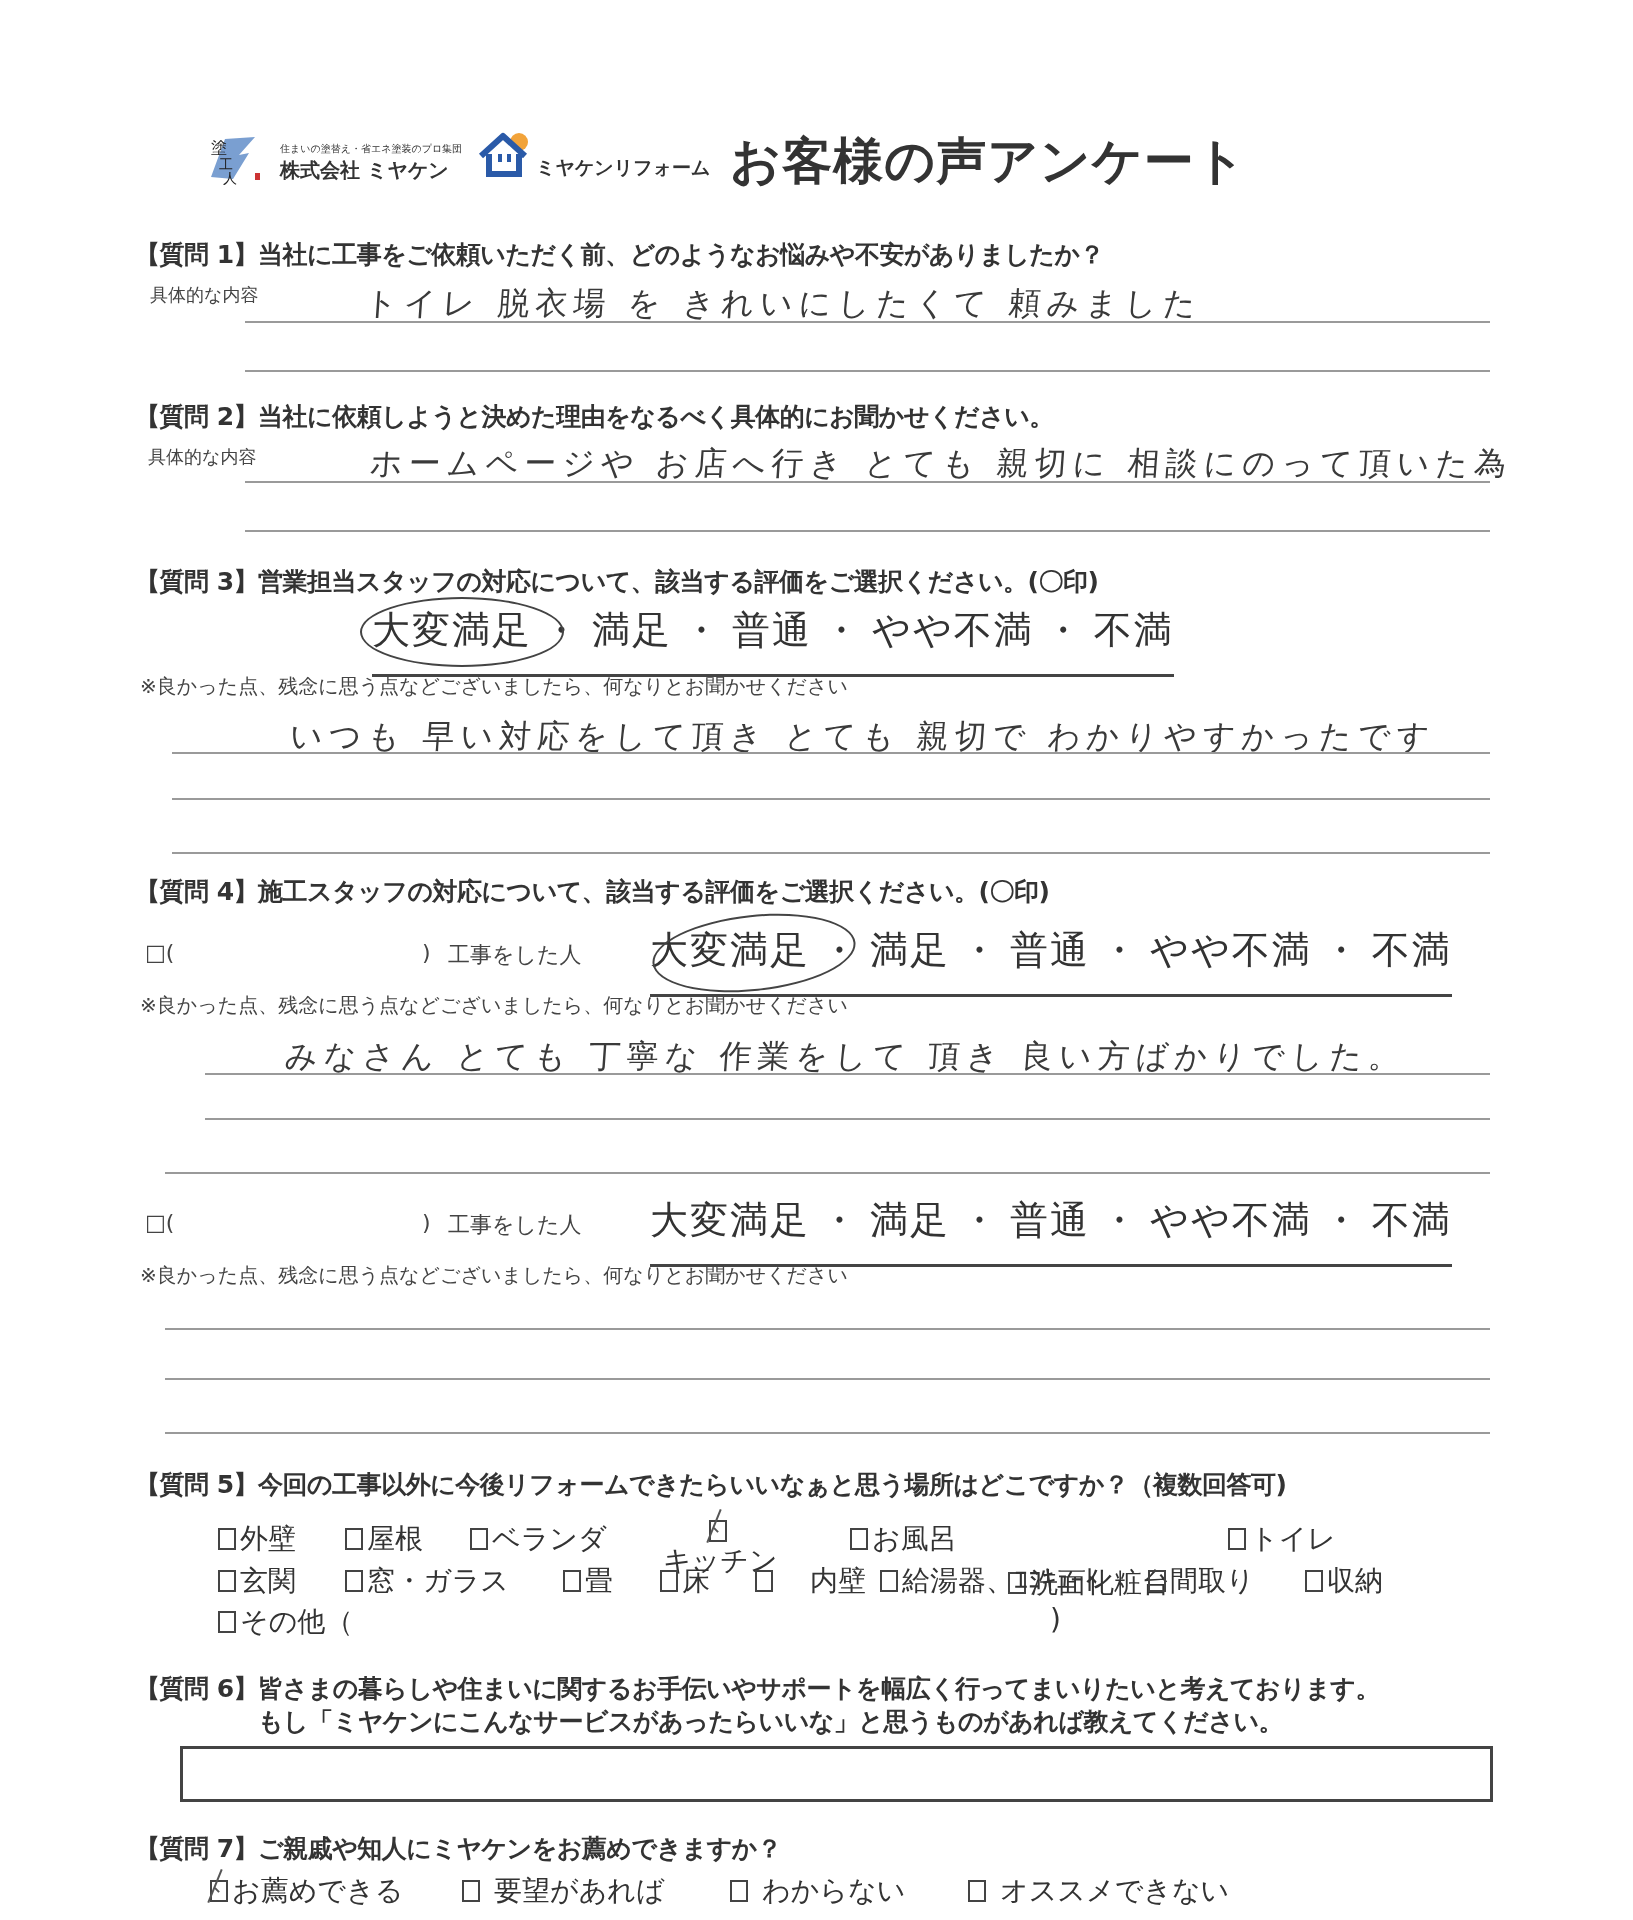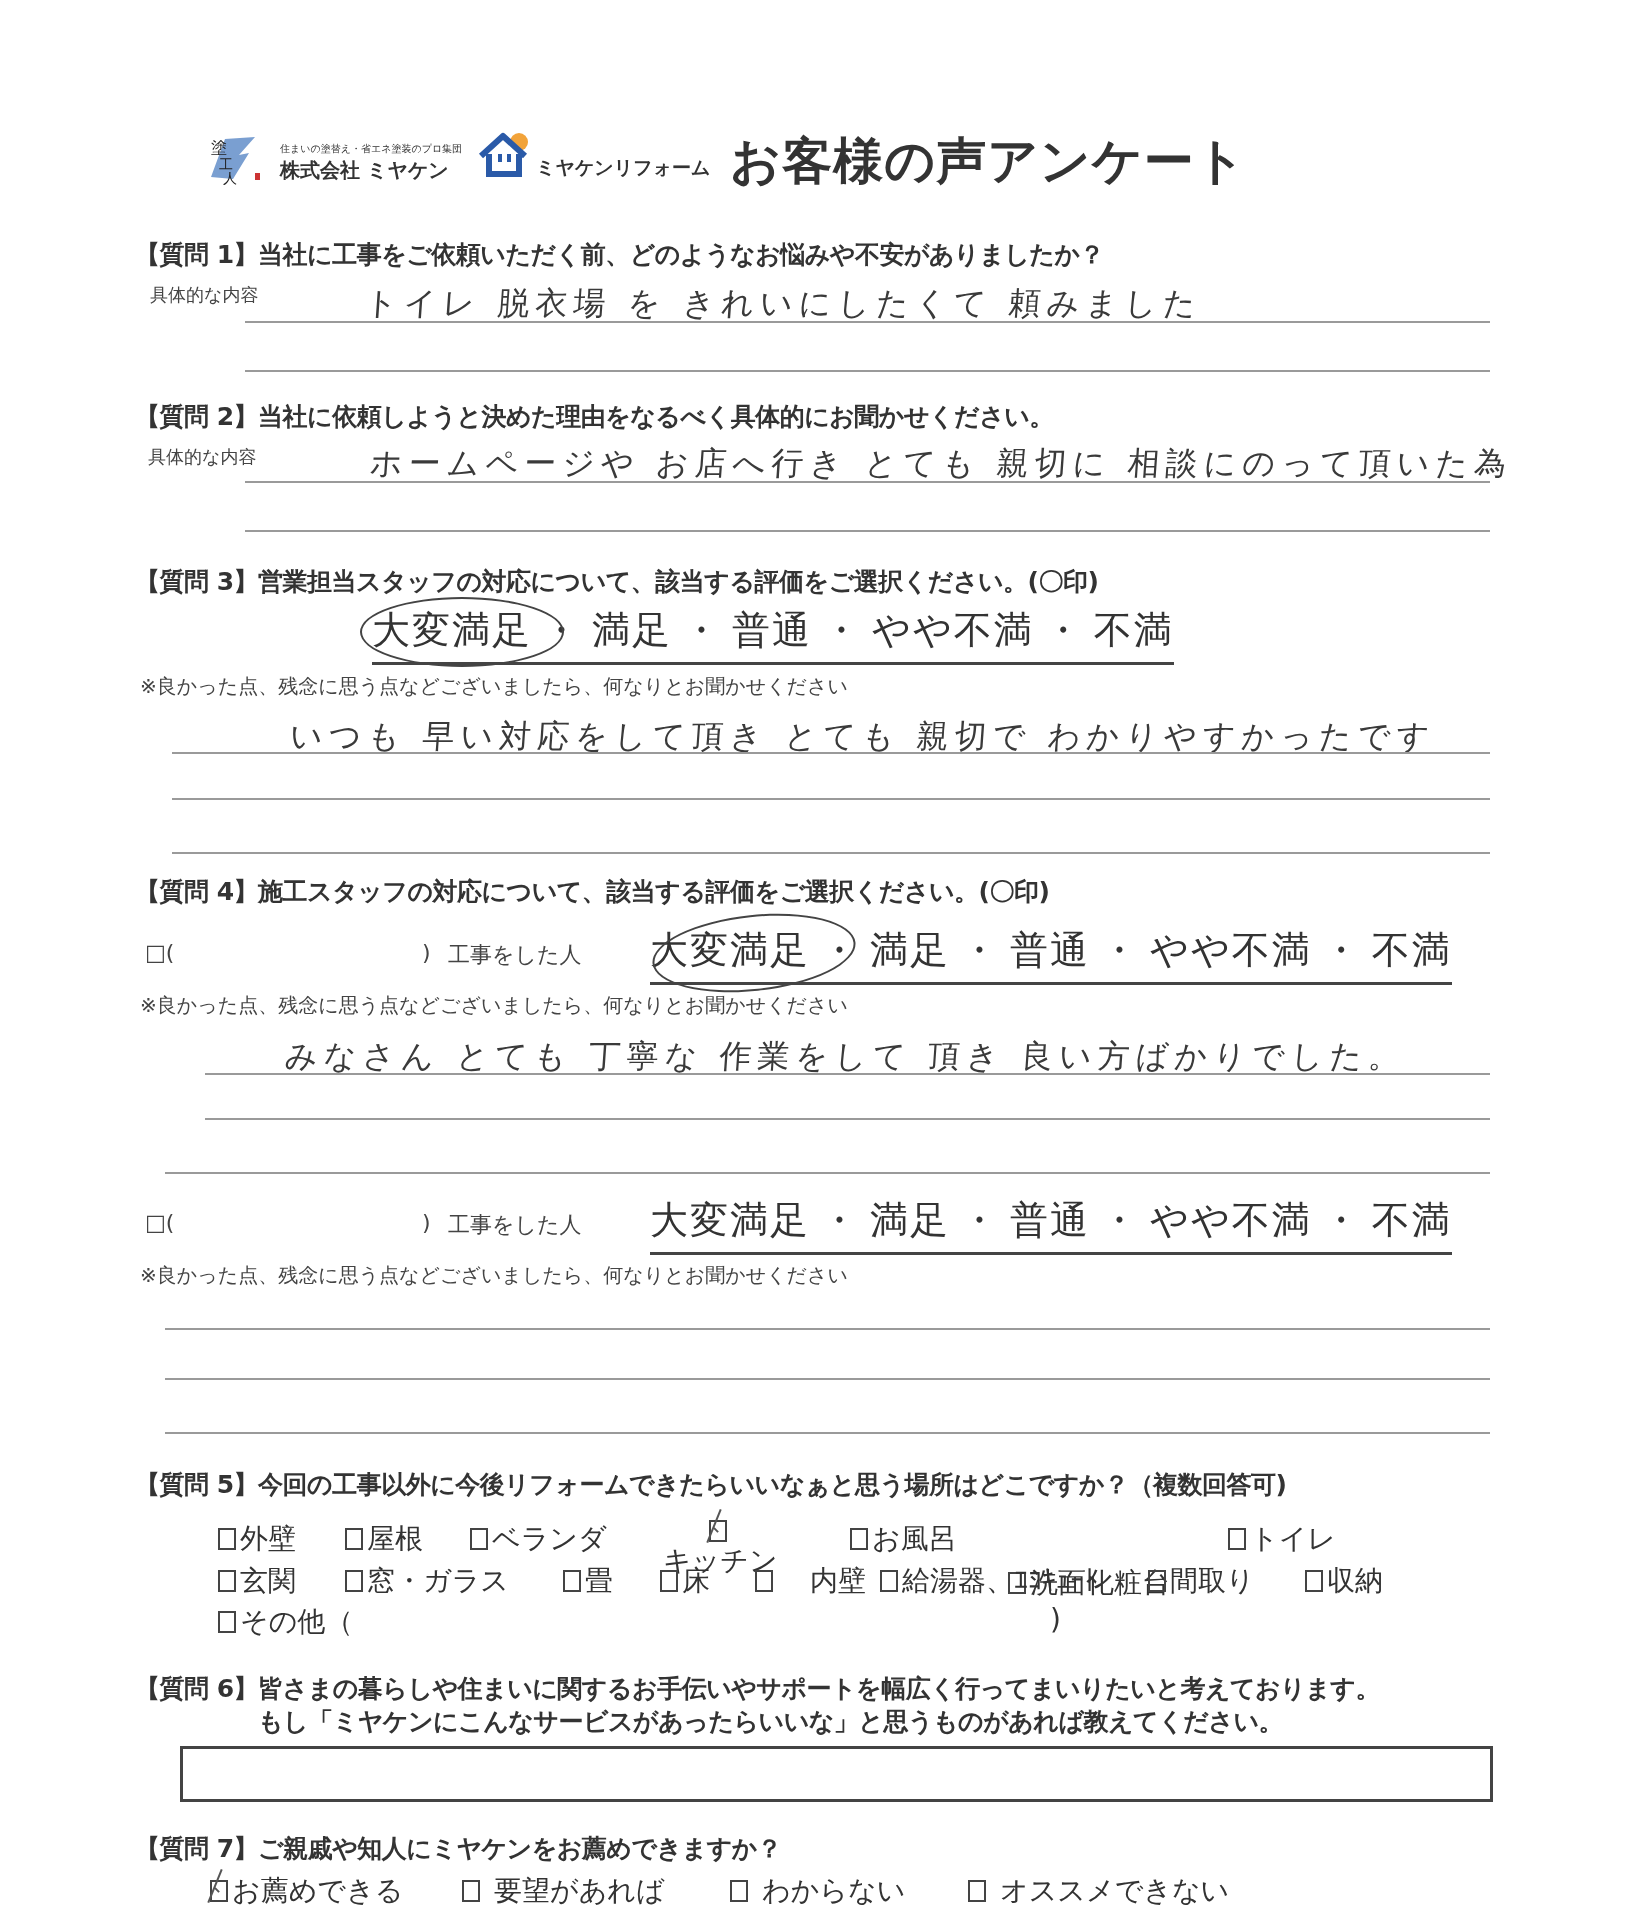--- a/index.html
+++ b/index.html
@@ -4,21 +4,21 @@
   <style>
     html, body { margin: 0; padding: 0; background: #ffffff; }
     body { width: 1633px; height: 1920px; position: relative; overflow: hidden;
            font-family: "DejaVu Sans", sans-serif; color: #222; }
     .abs { position: absolute; }
     .q-title { position: absolute; font-weight: bold; font-size: 25px; color: #333; white-space: nowrap; letter-spacing: -0.5px; }
     .sub-label { position: absolute; font-size: 18px; color: #444; white-space: nowrap; }
     .note { position: absolute; font-size: 20px; color: #444; white-space: nowrap; }
     .rule { position: absolute; height: 2px; background: #9a9a9a; }
     .hand { position: absolute; font-family: "DejaVu Serif", serif; font-size: 32px; color: #3a3a3a; white-space: nowrap; letter-spacing: 6px; transform: skewX(-4deg); }
-    .rating { position: absolute; font-size: 38px; color: #333; white-space: nowrap; border-bottom: 3px solid #444; padding-bottom: 6px; letter-spacing: 2px; }
+    .rating { position: absolute; font-size: 38px; color: #333; white-space: nowrap; border-bottom: 3px solid #444; padding-bottom: 18px; letter-spacing: 2px; }
     .rating .sep { margin: 0 10px; }
     .circle { position: absolute; border: 2.5px solid #444; border-radius: 50%; }
     .worker { position: absolute; font-size: 22px; color: #444; white-space: nowrap; }
     .opt { position: absolute; font-size: 28px; color: #333; white-space: nowrap; display: flex; align-items: center; }
     .cb { display: inline-block; width: 18px; height: 22px; border: 2px solid #444; margin-right: 4px; position: relative; box-sizing: border-box; }
     .cb.checked::after { content: ""; position: absolute; left: 2px; top: -14px; width: 2px; height: 36px; background: #555; transform: rotate(22deg); }
     .cb.checked::before { content: ""; position: absolute; left: 2px; top: 7px; width: 6px; height: 2px; background: #555; transform: rotate(45deg); }
     .box6 { position: absolute; border: 3px solid #444; box-sizing: border-box; }
     .logo-title { position: absolute; font-weight: bold; font-size: 50px; color: #333; white-space: nowrap; letter-spacing: 1px; }
     .logo-small { position: absolute; font-size: 10px; color: #333; white-space: nowrap; }

